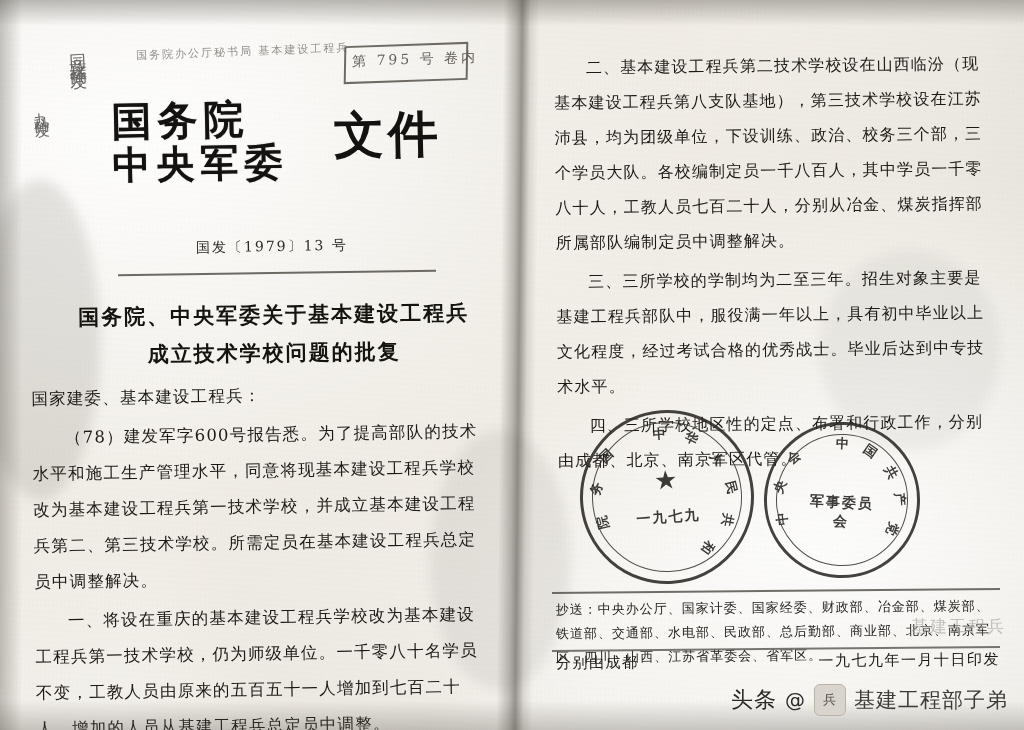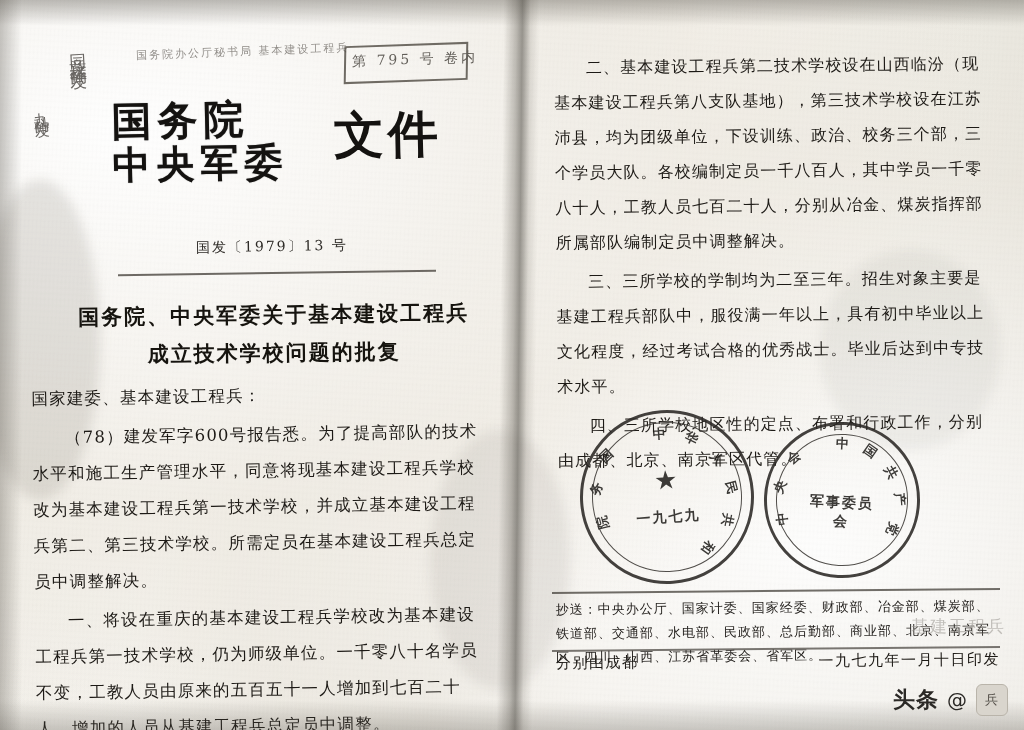--- a/index.html
+++ b/index.html
@@ -317,21 +317,21 @@
     bottom: 14px;
     display: flex;
     align-items: center;
     gap: 8px;
     color: #3d3a36;
     font-family: "DejaVu Sans", sans-serif;
     font-size: 21px;
     letter-spacing: 1px;
   }
   .badge .tt {
-    font-weight: 700;
+    font-weight: 400;
     font-size: 22px;
     color: #2b2926;
   }
   .badge .at {
     font-size: 20px;
     color: #2b2926;
   }
   .badge-avatar {
     width: 30px; height: 30px;
     border-radius: 6px;
@@ -446,14 +446,15 @@
   <div class="edge-shadow-top"></div>
   <div class="edge-shadow-left"></div>
   <div class="edge-shadow-bottom"></div>
 
   <div class="watermark">基建工程兵</div>
 
   <div class="badge">
     <span class="tt">头条</span>
     <span class="at">@</span>
     <span class="badge-avatar">兵</span>
+    <span>基建工程部子弟</span>
   </div>
 </div>
 
 </body></html>

